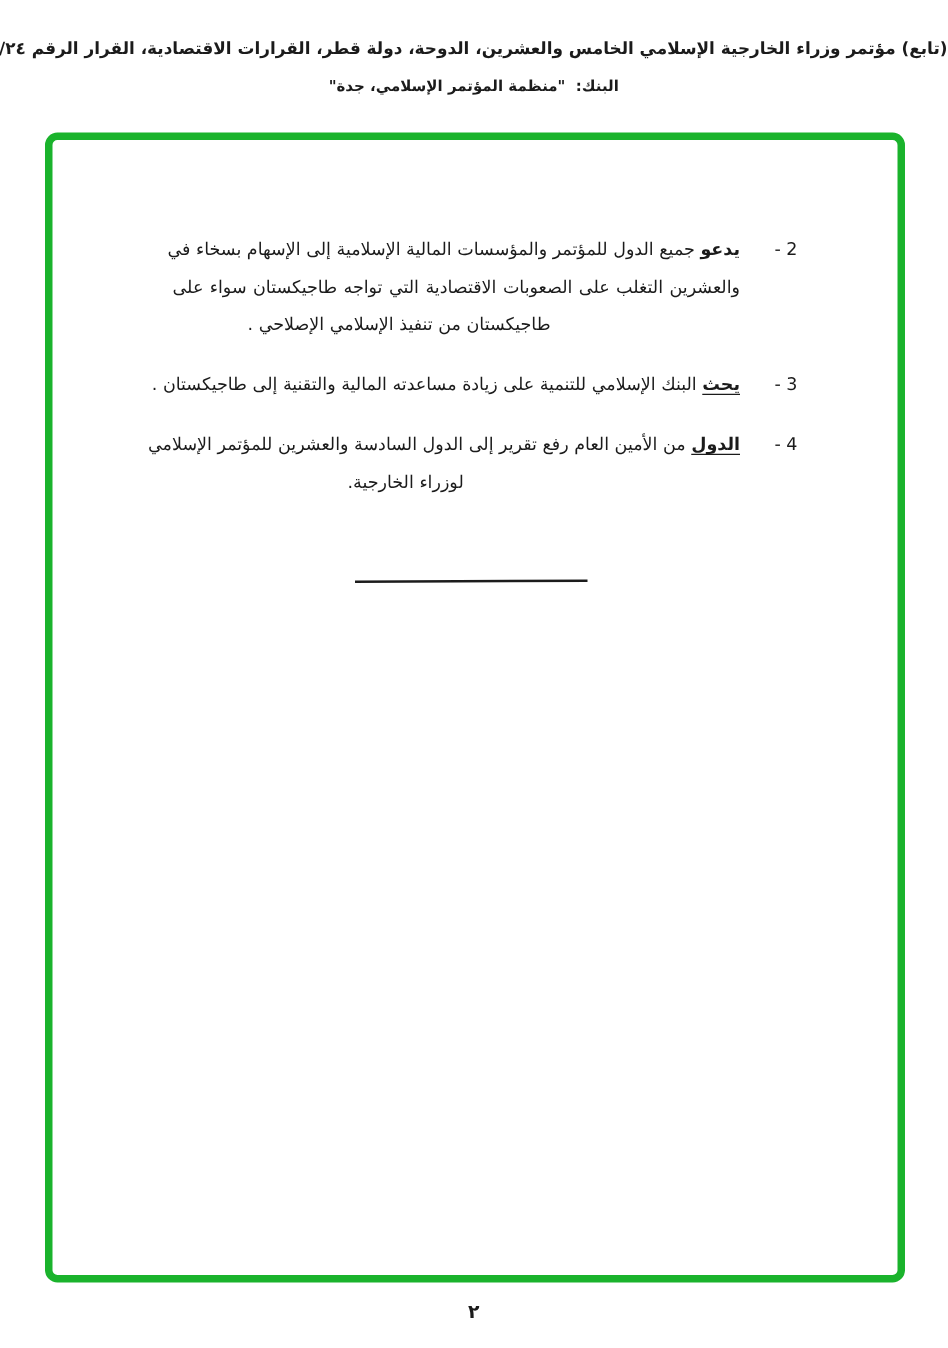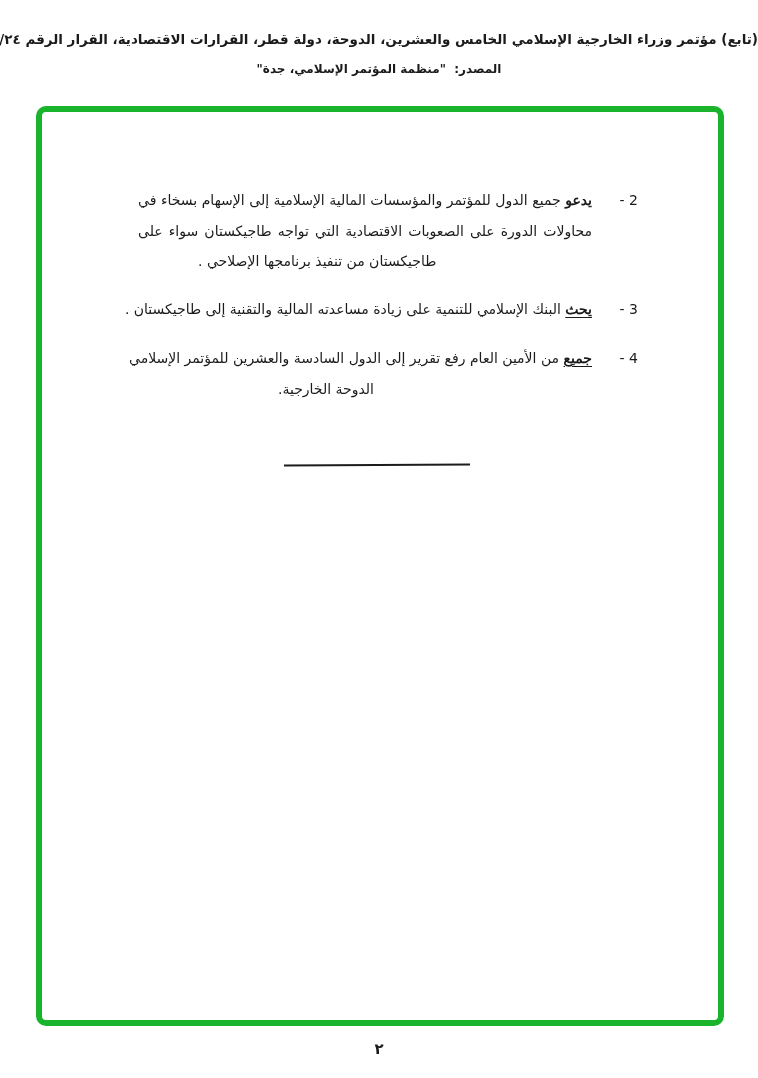--- a/index.html
+++ b/index.html
@@ -77,21 +77,21 @@
     text-align: center;
     text-align-last: right;
   }
   .line.short-1 { margin-left: 0; padding-left: 60px; }   
   .line.short-2 { padding-left: 140px; }                  
   .line.short-1, .line.short-2 {
     text-align: left;
     text-align-last: left;
     direction: rtl;
   }
-  .verb { font-weight: bold; font-family: Liberation Serif, serif; }
+  .verb { font-weight: bold; }
   .verb.u { text-decoration: underline; text-underline-offset: 3px; }
   
   .sep-line {
     position: absolute;
     left: 242px;
     top: 352px;
     width: 186px;
     height: 0;
     border-top: 2px solid #1c1c1c;
     transform: rotate(-0.3deg);
@@ -107,46 +107,46 @@
     font-size: 15px;
   }
 </style>
 </head>
 <body>
 
 <div class="page">
 
   <div class="hdr hdr-1">(تابع) مؤتمر وزراء الخارجية الإسلامي الخامس والعشرين، الدوحة، دولة قطر، القرارات الاقتصادية، القرار الرقم ٢٥/٢٤-أق</div>
 
-  <div class="hdr hdr-2"><span>المصدر:</span>&nbsp;&nbsp;<span>"منظمة المؤتمر الإسلامي، جدة"</span></div>
+  <div class="hdr hdr-2"><span>البنك:</span>&nbsp;&nbsp;<span>"منظمة المؤتمر الإسلامي، جدة"</span></div>
 
   <div class="frame">
     <div class="frame-content">
 
       <div class="para">
         <div class="para-num">2 -</div>
         <div class="para-body">
           <div class="line"><span class="verb">يدعو</span><span> جميع الدول للمؤتمر والمؤسسات المالية الإسلامية إلى الإسهام بسخاء في</span></div>
-          <div class="line">محاولات الدورة على الصعوبات الاقتصادية التي تواجه طاجيكستان سواء على</div>
-          <div class="line short short-1">طاجيكستان من تنفيذ برنامجها الإصلاحي .</div>
+          <div class="line">والعشرين التغلب على الصعوبات الاقتصادية التي تواجه طاجيكستان سواء على</div>
+          <div class="line short short-1">طاجيكستان من تنفيذ الإسلامي الإصلاحي .</div>
         </div>
       </div>
 
       <div class="para">
         <div class="para-num">3 -</div>
         <div class="para-body">
           <div class="line short"><span class="verb u">يحث</span><span> البنك الإسلامي للتنمية على زيادة مساعدته المالية والتقنية إلى طاجيكستان .</span></div>
         </div>
       </div>
 
       <div class="para">
         <div class="para-num">4 -</div>
         <div class="para-body">
-          <div class="line"><span class="verb u">جميع</span><span> من الأمين العام رفع تقرير إلى الدول السادسة والعشرين للمؤتمر الإسلامي</span></div>
-          <div class="line short short-2">الدوحة الخارجية.</div>
+          <div class="line"><span class="verb u">الدول</span><span> من الأمين العام رفع تقرير إلى الدول السادسة والعشرين للمؤتمر الإسلامي</span></div>
+          <div class="line short short-2">لوزراء الخارجية.</div>
         </div>
       </div>
 
     </div>
 
     <div class="sep-line"></div>
   </div>
 
   <div class="page-num">٢</div>
 

